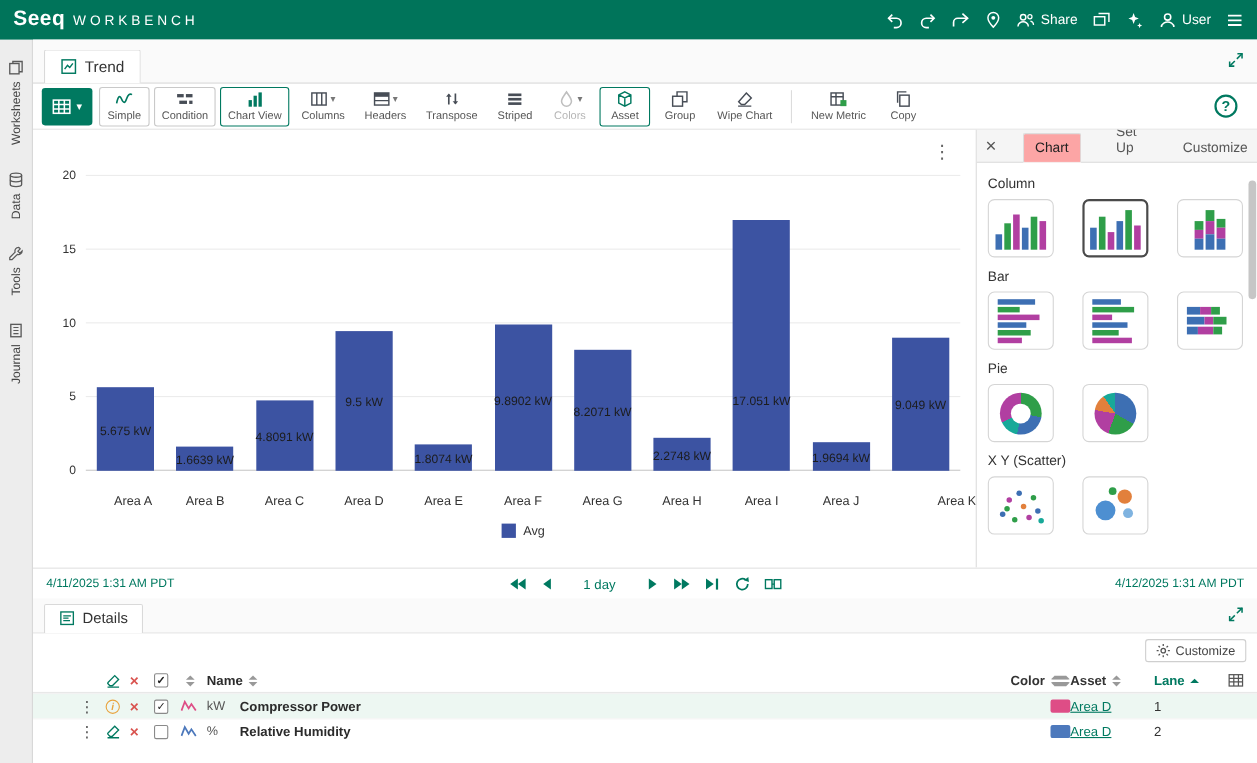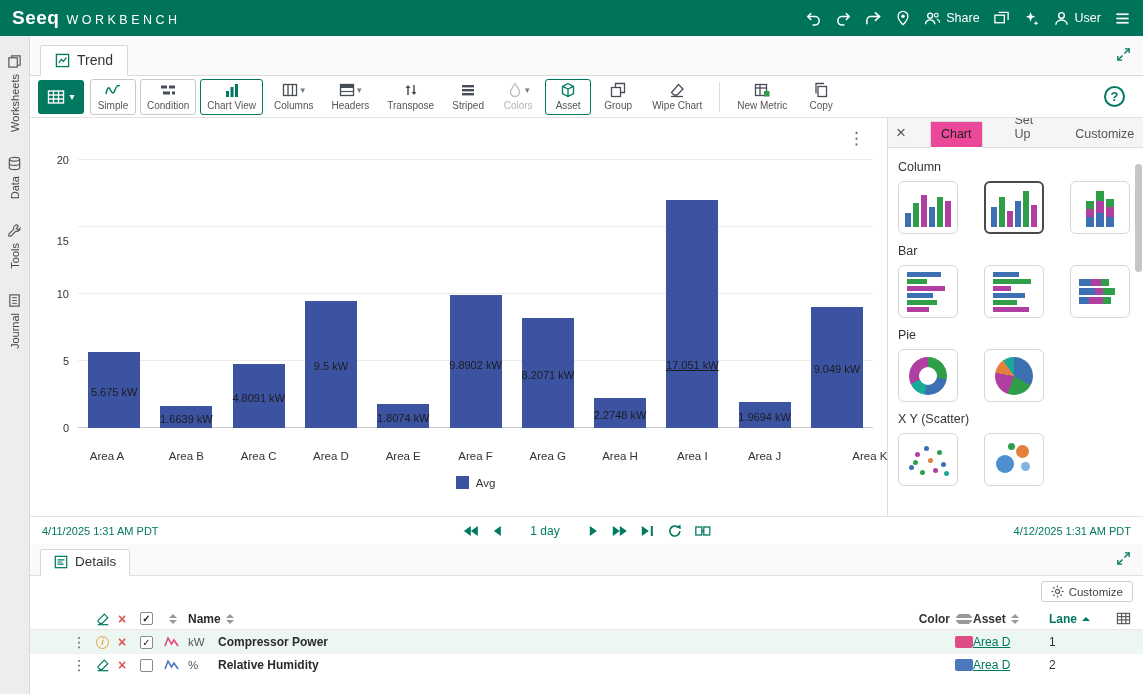--- a/index.html
+++ b/index.html
@@ -60,21 +60,21 @@
   .xlabel{position:absolute;bottom:-34px;transform:translateX(-50%);font-size:11.5px;color:#333;white-space:nowrap}
   .legend{position:absolute;top:358px;left:48px;width:795px;display:flex;justify-content:center;align-items:center;gap:7px;cursor:pointer}
   .legend-swatch{width:13px;height:13px;display:inline-block}
   .legend-label{font-size:11.5px;color:#333}
 
   
   .rpanel{width:256px;border-left:1px solid #DCDCDC;background:#fff;display:flex;flex-direction:column;position:relative;overflow:hidden}
   .rp-tabs{height:30px;background:#F5F5F5;border-bottom:1px solid #DDD;display:flex;align-items:flex-end;padding:0 8px;gap:22px;flex:none}
   .rp-close{color:#555;font-size:17px;cursor:pointer;align-self:center;margin-right:2px;line-height:1}
   .rp-tab{padding:5px 10px 6px;font-size:12.5px;color:#555;cursor:pointer}
-  .rp-tab.active{background:#ec4899;border:1px solid #DDD;border-bottom-color:#fff;margin-bottom:-1px;color:#222;border-radius:2px 2px 0 0}
+  .rp-tab.active{background:#fca5a5;border:1px solid #DDD;border-bottom-color:#fff;margin-bottom:-1px;color:#222;border-radius:2px 2px 0 0}
   .rp-body{flex:1;overflow:hidden;padding:2px 8px 0 10px}
   .rp-label{font-size:12.5px;color:#333;margin:10px 0 7px}
   .thumb-row{display:flex;gap:26px}
   .thumb{width:60px;height:53px;border:1px solid #D5D5D5;border-radius:6px;display:flex;align-items:center;justify-content:center;background:#fff;cursor:pointer;flex:none}
   .thumb.selected{border:2px solid #4A4A4A}
   .mini-cols{display:flex;align-items:flex-end;gap:2px;height:38px}
   .mini-cols i{width:6px;display:block}
   .mini-cols i.stack{display:flex;flex-direction:column;justify-content:flex-end;height:38px;width:8px}
   .mini-cols i.stack b{display:block;width:100%}
   .mini-bars{display:flex;flex-direction:column;gap:2px;width:42px}
@@ -437,26 +437,26 @@
       <div class="chart-wrap">
         <span class="kebab">⋮</span>
         <div class="plot">
             <div class="gridline baseline" style="bottom: 0px;"></div>
             <div class="ytick" style="bottom: 0px;">0</div>
             <div class="gridline" style="bottom: 67px;"></div>
             <div class="ytick" style="bottom: 67px;">5</div>
             <div class="gridline" style="bottom: 134px;"></div>
             <div class="ytick" style="bottom: 134px;">10</div>
             <div class="gridline" style="bottom: 201px;"></div>
-            <div class="ytick" style="bottom: 187px;">15</div>
+            <div class="ytick" style="bottom: 201px;">15</div>
             <div class="gridline" style="bottom: 268px;"></div>
             <div class="ytick" style="bottom: 268px;">20</div>
             <div class="bar" style="left: 10.1364px; height: 76.045px; background: rgb(60, 83, 162);"></div>
             <div class="bar-label" style="left: 36.1364px; bottom: 30.0225px;">5.675 kW</div>
-            <div class="xlabel" style="left: 29px; margin-top: 6px;">Area A</div>
+            <div class="xlabel" style="left: 43px; margin-top: 6px;">Area A</div>
             <div class="bar" style="left: 82.4091px; height: 22.2963px; background: rgb(60, 83, 162);"></div>
             <div class="bar-label" style="left: 108.409px; bottom: 3.14813px;">1.6639 kW</div>
             <div class="xlabel" style="left: 108.409px;">Area B</div>
             <div class="bar" style="left: 154.682px; height: 64.4419px; background: rgb(60, 83, 162);"></div>
             <div class="bar-label" style="left: 180.682px; bottom: 24.221px;">4.8091 kW</div>
             <div class="xlabel" style="left: 180.682px;">Area C</div>
             <div class="bar" style="left: 226.955px; height: 127.3px; background: rgb(60, 83, 162);"></div>
             <div class="bar-label" style="left: 252.955px; bottom: 55.65px;">9.5 kW</div>
             <div class="xlabel" style="left: 252.955px;">Area D</div>
             <div class="bar" style="left: 299.227px; height: 24.2192px; background: rgb(60, 83, 162);"></div>
@@ -465,21 +465,21 @@
             <div class="bar" style="left: 371.5px; height: 132.529px; background: rgb(60, 83, 162);"></div>
             <div class="bar-label" style="left: 397.5px; bottom: 57px;">9.8902 kW</div>
             <div class="xlabel" style="left: 397.5px;">Area F</div>
             <div class="bar" style="left: 443.773px; height: 109.975px; background: rgb(60, 83, 162);"></div>
             <div class="bar-label" style="left: 469.773px; bottom: 46.9876px;">8.2071 kW</div>
             <div class="xlabel" style="left: 469.773px;">Area G</div>
             <div class="bar" style="left: 516.045px; height: 30.4823px; background: rgb(60, 83, 162);"></div>
             <div class="bar-label" style="left: 542.045px; bottom: 7.24116px;">2.2748 kW</div>
             <div class="xlabel" style="left: 542.045px;">Area H</div>
             <div class="bar" style="left: 588.318px; height: 228.483px; background: rgb(60, 83, 162);"></div>
-            <div class="bar-label" style="left: 614.318px; bottom: 57px; text-decoration: underline;">17.051 kW</div>
+            <div class="bar-label" style="left: 614.318px; bottom: 57px;">17.051 kW</div>
             <div class="xlabel" style="left: 614.318px;">Area I</div>
             <div class="bar" style="left: 660.591px; height: 26.39px; background: rgb(60, 83, 162);"></div>
             <div class="bar-label" style="left: 686.591px; bottom: 5.19498px;">1.9694 kW</div>
             <div class="xlabel" style="left: 686.591px;">Area J</div>
             <div class="bar" style="left: 732.864px; height: 121.257px; background: rgb(60, 83, 162);"></div>
             <div class="bar-label" style="left: 758.864px; bottom: 52.6283px;">9.049 kW</div>
             <div class="xlabel" style="left: 758.864px; margin-left: 33px;">Area K</div>
           </div>
         <div class="legend">
           <span class="legend-swatch" style="background: rgb(60, 83, 162);"></span>

